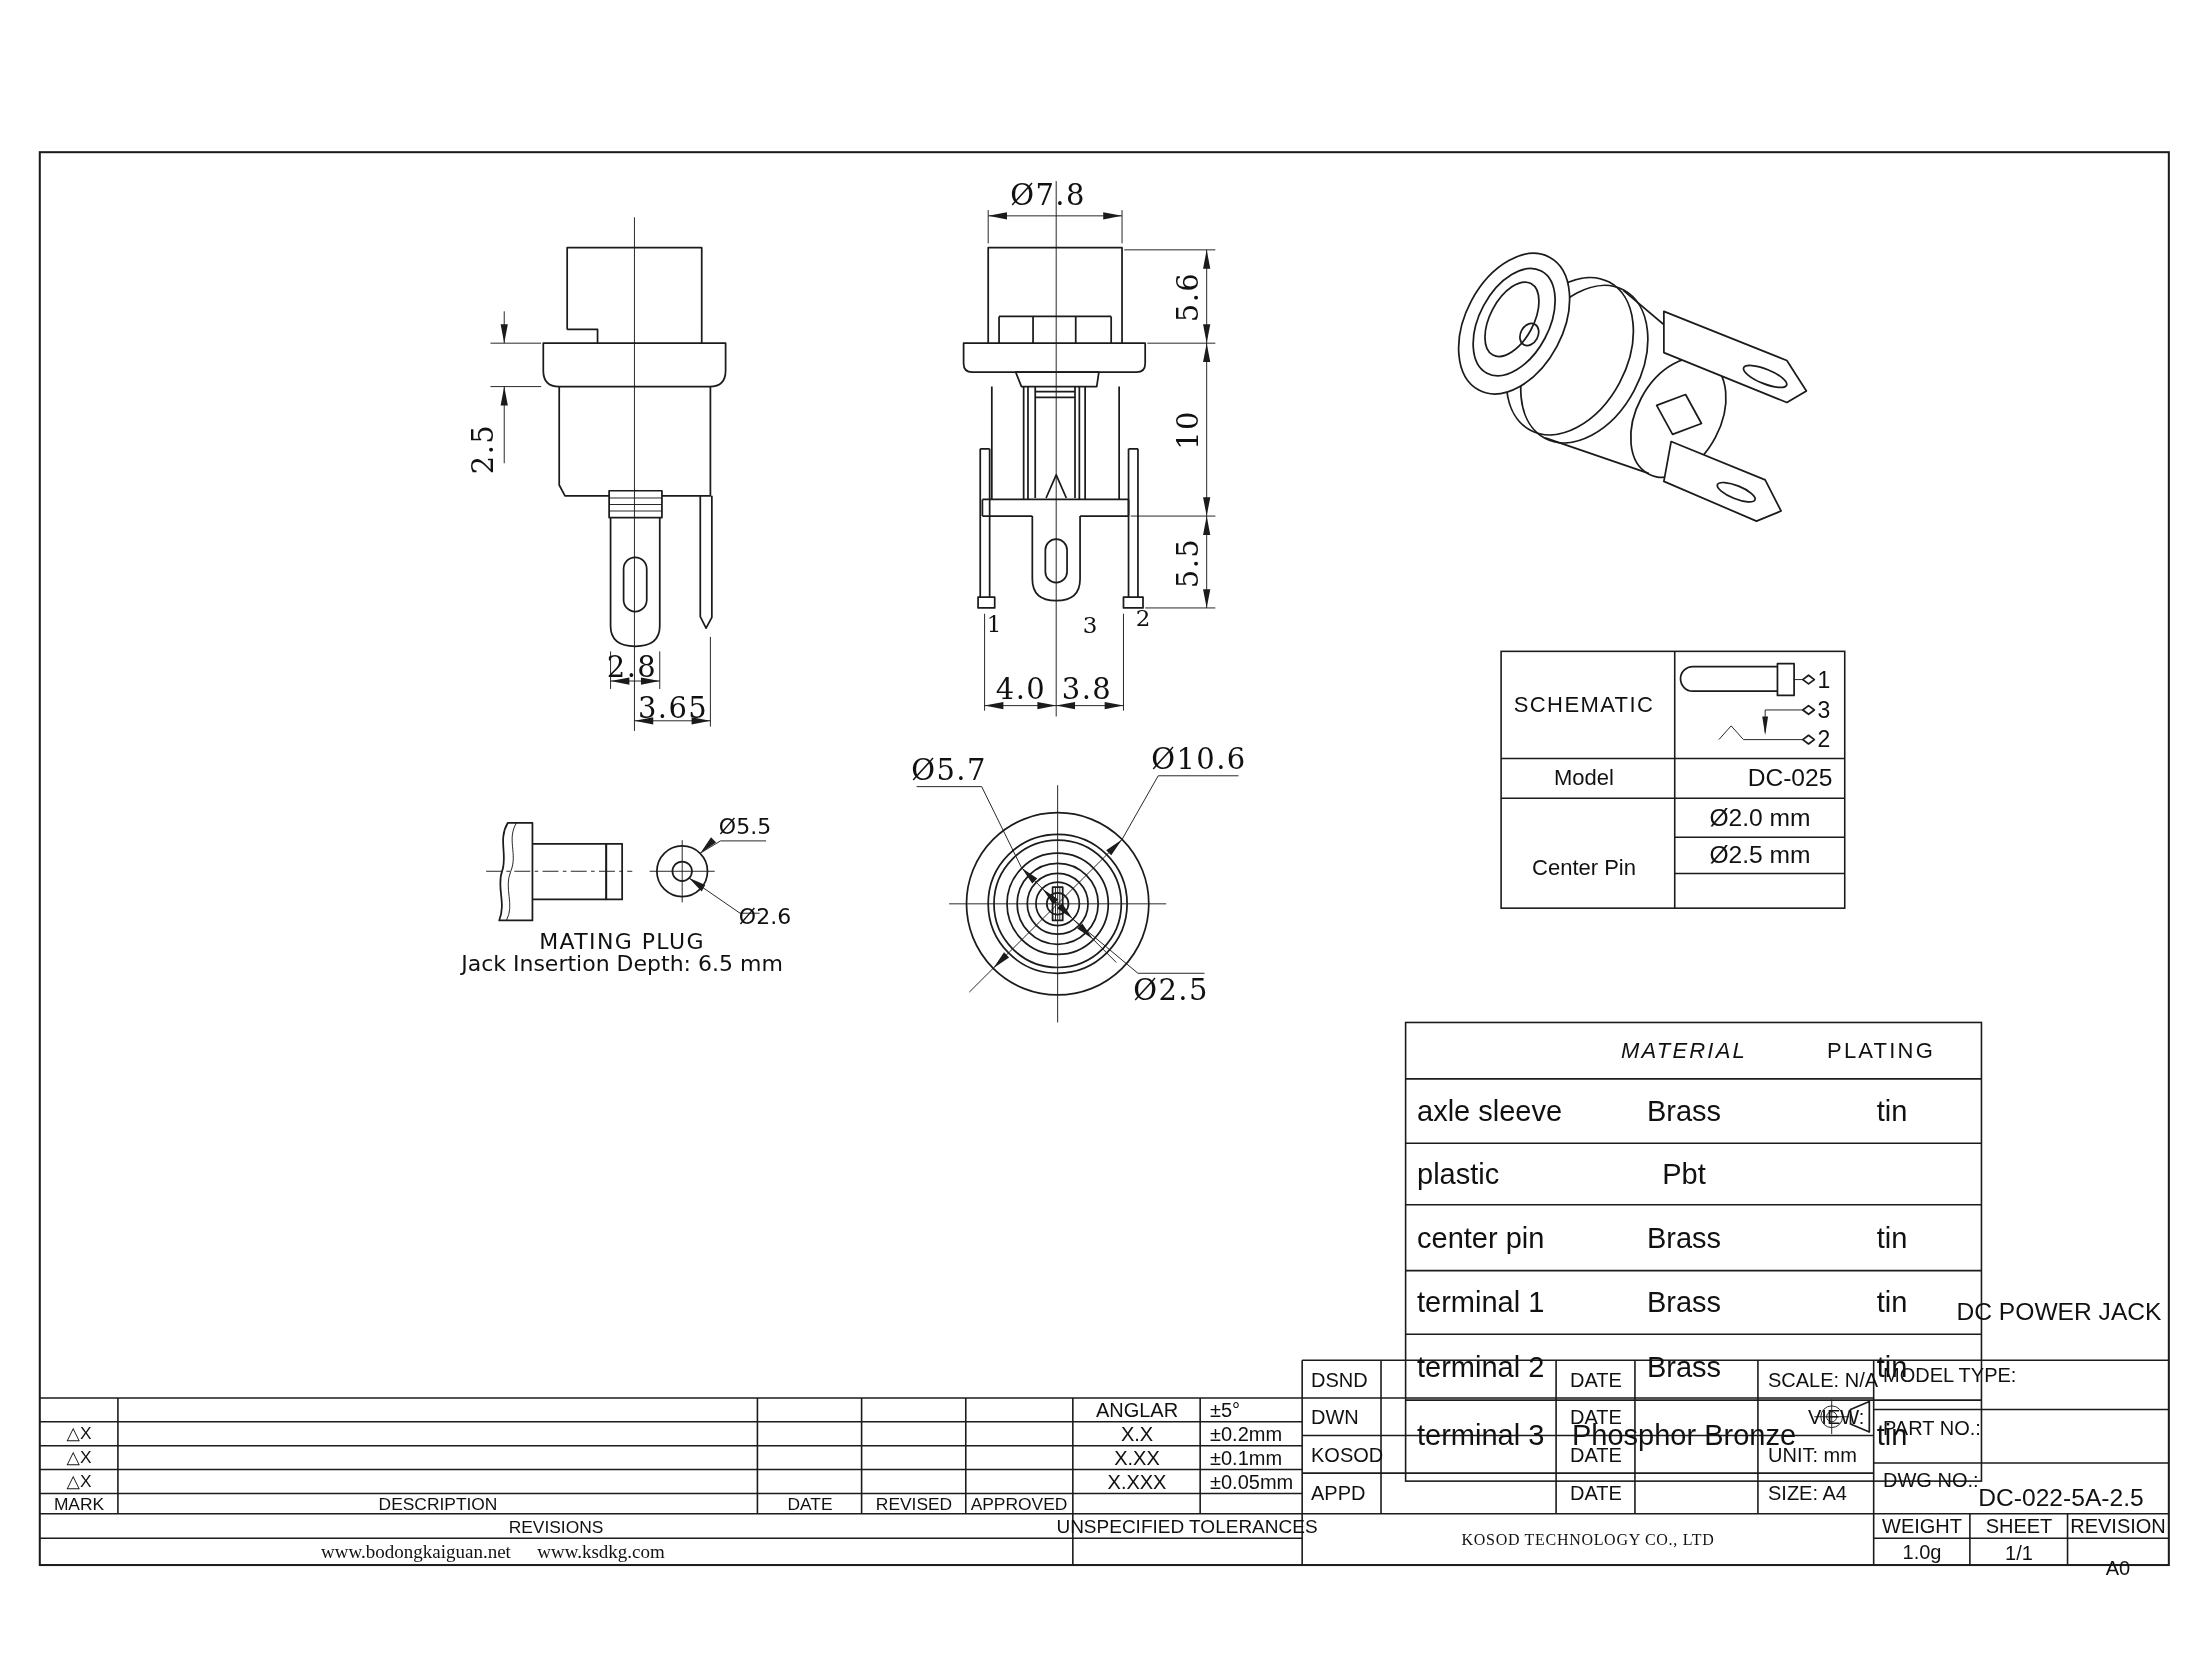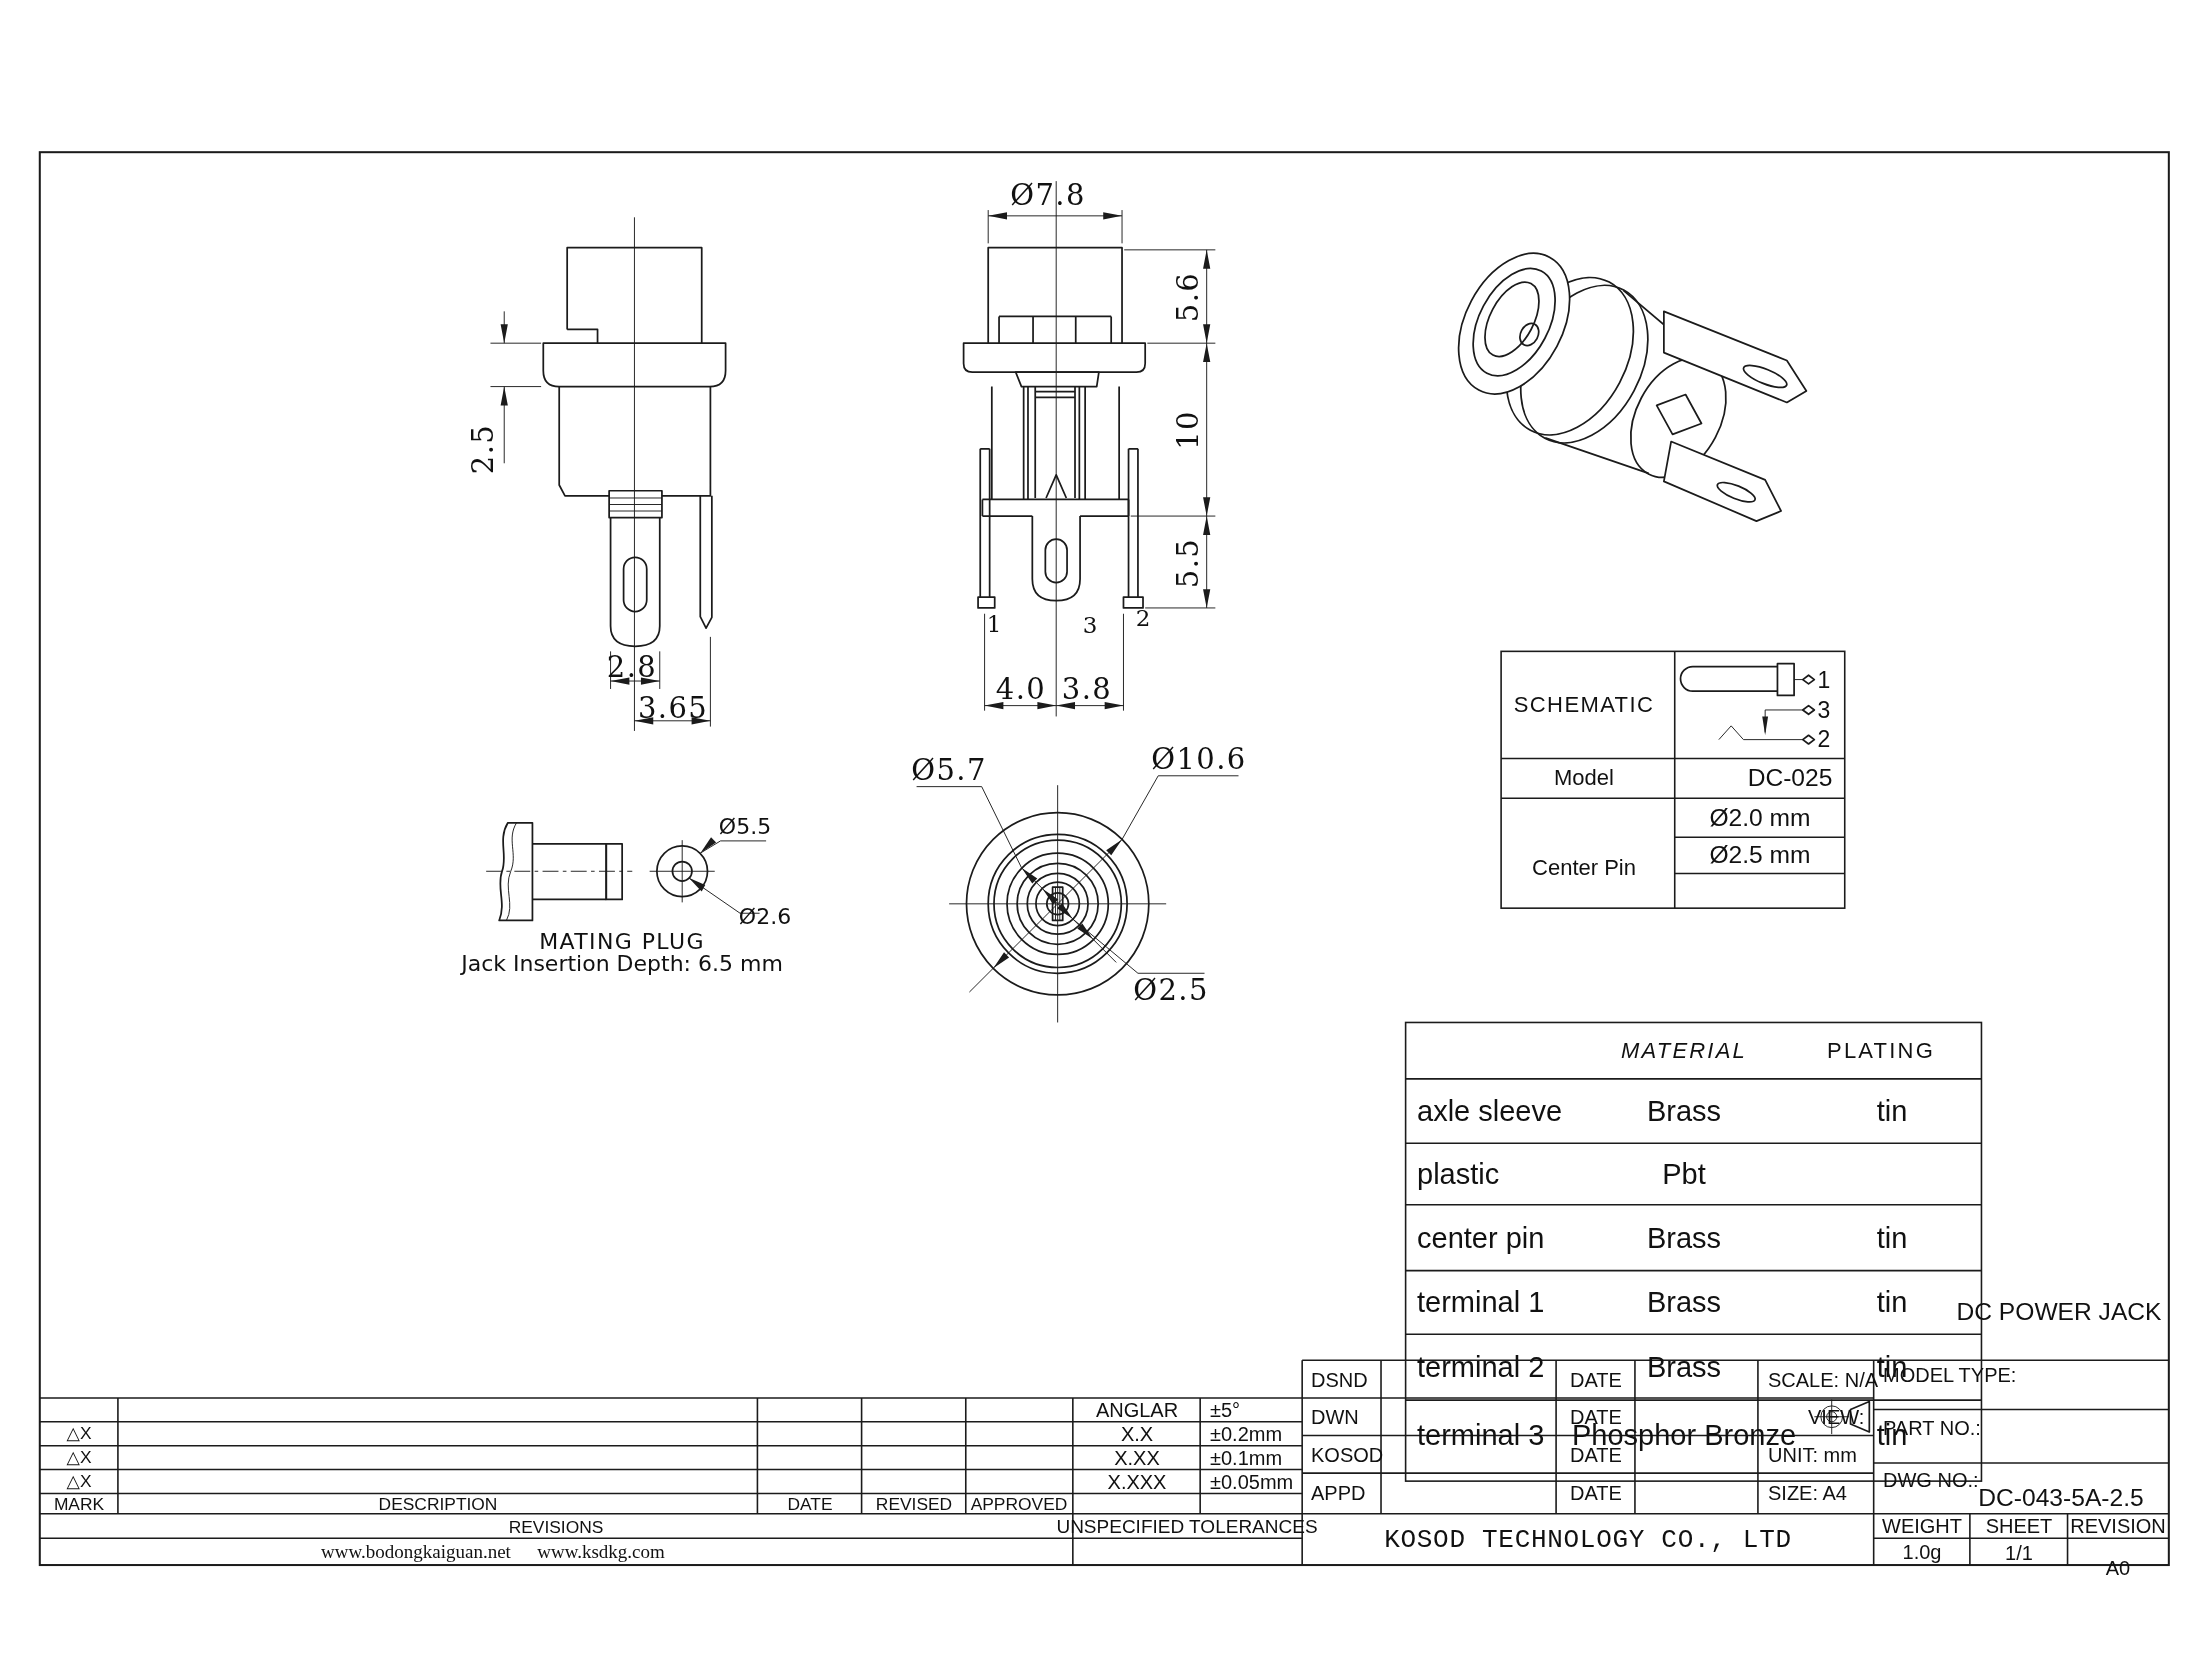--- a/index.html
+++ b/index.html
@@ -26,21 +26,21 @@
   .schlab { font-size:22px; letter-spacing:1.4px; }
   .schtxt { font-size:22px; }
   .schval { font-size:24.6px; }
   .schpin { font-size:23px; }
   .mhead  { font-size:22px; letter-spacing:2.2px; }
   .mrow   { font-size:29px; }
   .tsm    { font-size:17.4px; }
   .tmd    { font-size:19px; }
   .tlab   { font-size:20px; }
   .big    { font-size:24.6px; }
-  .kosod  { font-family:Liberation Mono, monospace; font-size:26px; letter-spacing:0.7px;}
+  .kosod  { font-family:Liberation Serif, serif; font-size:16px; letter-spacing:0.7px;}
   .web    { font-family:"Liberation Serif", serif; font-size:19px; }
 </style>
 </head>
 <body>
 
 <div class="page">
 
 <svg class="art" width="2205" height="1676" viewBox="0 0 3048 2316">
   <defs>
     <pattern id="knurl" width="7" height="7" patternUnits="userSpaceOnUse">
@@ -301,21 +301,21 @@
 <div class="sp c tlab" style="left:1596px; top:1493px;">DATE</div>
 <div class="sp l tlab" style="left:1768px; top:1380px;">SCALE: N/A</div>
 <div class="sp l tlab" style="left:1768px; top:1417px;margin-left:40px;">VIEW:</div>
 <div class="sp l tlab" style="left:1768px; top:1455px;">UNIT: mm</div>
 <div class="sp l tlab" style="left:1768px; top:1493px;">SIZE: A4</div>
 
 <div class="sp l tlab" style="left:1883px; top:1375px;">MODEL TYPE:</div>
 <div class="sp c big" style="left:2059px; top:1312px;">DC POWER JACK</div>
 <div class="sp l tlab" style="left:1883px; top:1428px;">PART NO.:</div>
 <div class="sp l tlab" style="left:1883px; top:1480px;">DWG NO.:</div>
-<div class="sp c big" style="left:2061px; top:1498px;">DC-043-5A-2.5</div>
+<div class="sp c big" style="left:2061px; top:1498px;">DC-022-5A-2.5</div>
 <div class="sp c kosod" style="left:1588px; top:1540px;">KOSOD TECHNOLOGY CO., LTD</div>
 <div class="sp c tlab" style="left:1922px; top:1526px;">WEIGHT</div>
 <div class="sp c tlab" style="left:2019px; top:1526px;">SHEET</div>
 <div class="sp c tlab" style="left:2118px; top:1526px;">REVISION</div>
 <div class="sp c tlab" style="left:1922px; top:1552px;">1.0g</div>
 <div class="sp c tlab" style="left:2019px; top:1553px;">1/1</div>
 <div class="sp c tlab" style="left:2118px; top:1552px;margin-top:16px;">A0</div>
 
 </div>
 

